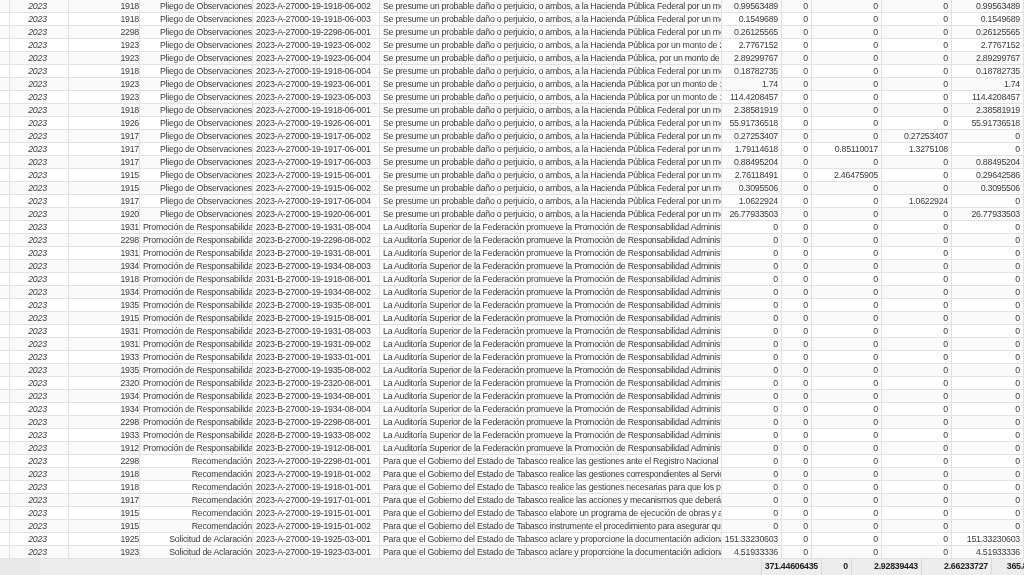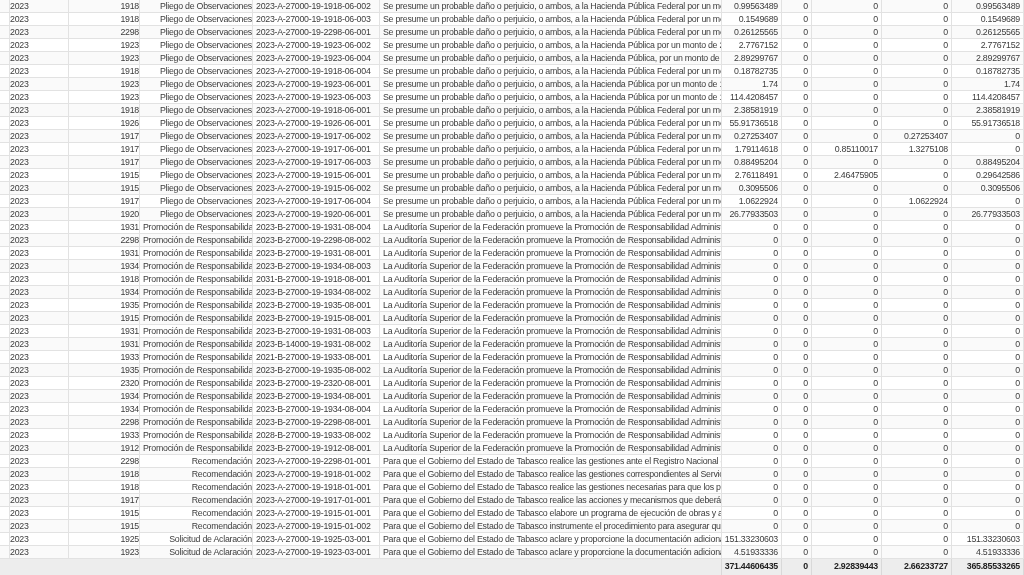--- a/index.html
+++ b/index.html
@@ -11,33 +11,33 @@
     cursor:cell;
   }
   .row{display:flex;height:13px;line-height:13px;background:#ffffff;}
   .row:nth-child(odd){background:#fafafa;}
   .cell{
     box-sizing:border-box;flex:none;
     border-right:1px solid #e2e2e2;border-bottom:1px solid #e2e2e2;
     overflow:hidden;white-space:nowrap;
   }
   .c0{width:10px;}
-  .c1{width:59px;text-align:left;padding-right:3px;}
+  .c1{width:59px;text-align:center;padding-right:3px;font-style:italic;}
   .c2{width:71px;padding-left:3px;text-align:right;}
   .c3{width:113px;padding-left:3px;text-align:right;}
   .c4{width:127px;padding-left:3px;}
   .c5{width:342px;padding-left:3px;}
   .c6{width:60px;text-align:right;padding-right:3px;}
   .c7{width:30px;text-align:right;padding-right:3px;}
   .c8{width:70px;text-align:right;padding-right:3px;}
   .c9{width:70px;text-align:right;padding-right:3px;}
   .c10{width:72px;text-align:right;padding-right:3px;}
   .total-row{
     display:flex;height:16px;line-height:15px;
-    background:#ededed;font-weight:bold;color:#222222;
+    background:#ededed;font-weight:bold;color:#222222;margin-left:40px;
   }
   .total-row .cell{border-bottom:none;border-right:1px solid #d9d9d9;}
   .total-row .blank{width:722px;border-right:1px solid #d9d9d9;}
 </style>
 </head>
 <body>
 
 <div id="app">
   <div id="rows-container">
   <div class="row">
@@ -402,35 +402,35 @@
     <div class="cell c8">0</div>
     <div class="cell c9">0</div>
     <div class="cell c10">0</div>
   </div>
 
   <div class="row">
     <div class="cell c0"></div>
     <div class="cell c1">2023</div>
     <div class="cell c2">1931</div>
     <div class="cell c3">Promoción de Responsabilidad A</div>
-    <div class="cell c4">2023-B-14000-19-1931-08-002</div>
+    <div class="cell c4">2023-B-27000-19-1931-09-002</div>
     <div class="cell c5">La Auditoría Superior de la Federación promueve la Promoción de Responsabilidad Administrativ</div>
     <div class="cell c6">0</div>
     <div class="cell c7">0</div>
     <div class="cell c8">0</div>
     <div class="cell c9">0</div>
     <div class="cell c10">0</div>
   </div>
 
   <div class="row">
     <div class="cell c0"></div>
     <div class="cell c1">2023</div>
     <div class="cell c2">1933</div>
     <div class="cell c3">Promoción de Responsabilidad A</div>
-    <div class="cell c4">2021-B-27000-19-1933-08-001</div>
+    <div class="cell c4">2023-B-27000-19-1933-01-001</div>
     <div class="cell c5">La Auditoría Superior de la Federación promueve la Promoción de Responsabilidad Administrativ</div>
     <div class="cell c6">0</div>
     <div class="cell c7">0</div>
     <div class="cell c8">0</div>
     <div class="cell c9">0</div>
     <div class="cell c10">0</div>
   </div>
 
   <div class="row">
     <div class="cell c0"></div>

